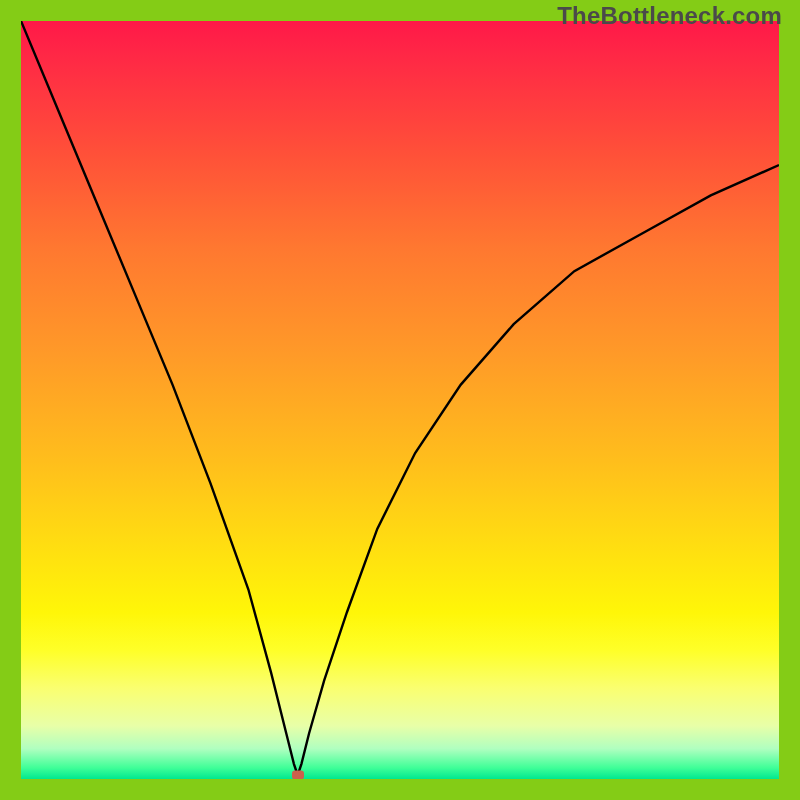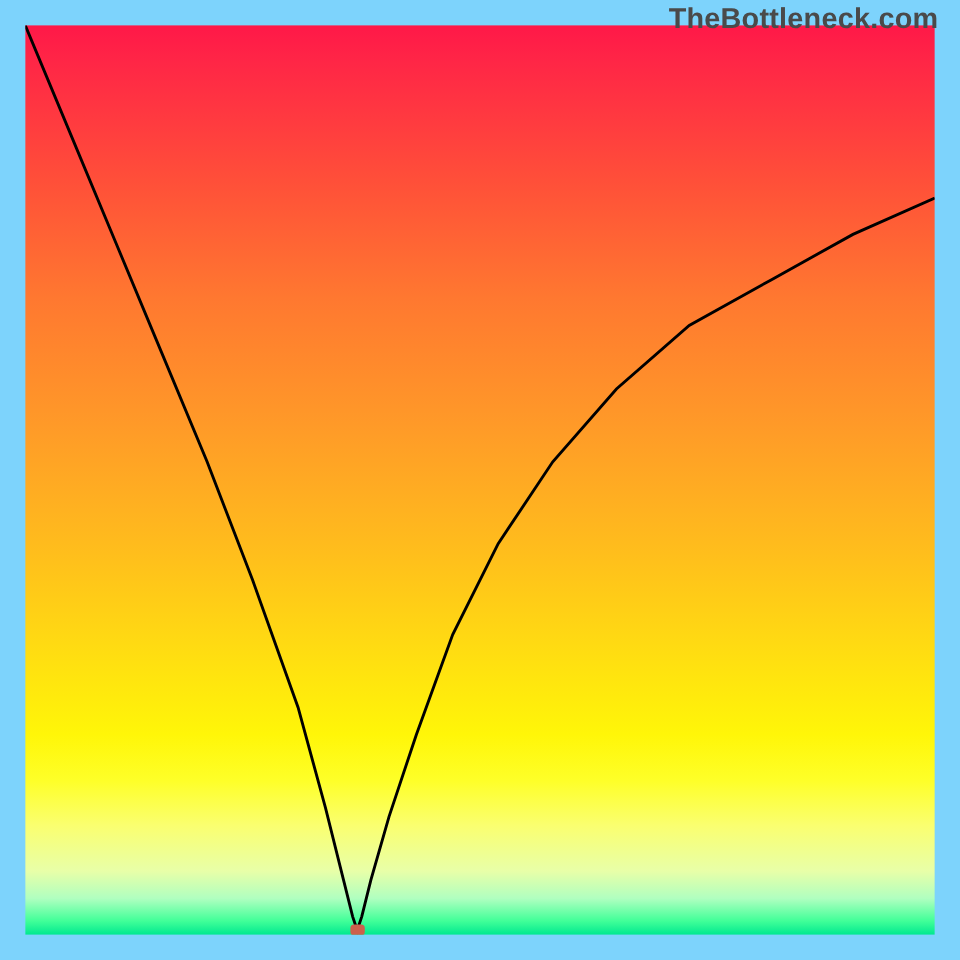--- a/index.html
+++ b/index.html
@@ -8,21 +8,21 @@
     width: 800px;
     height: 800px;
     background: #000;
     overflow: hidden;
     font-family: Arial, Helvetica, sans-serif;
   }
   .frame {
     position: relative;
     width: 800px;
     height: 800px;
-    background: #7dd3fc;
+    background: #84cc16;
   }
   .watermark {
     position: absolute;
     top: 2px;
     right: 18px;
     color: #4a4a4a;
     font-size: 24px;
     font-weight: 600;
     letter-spacing: 0.2px;
     z-index: 3;

